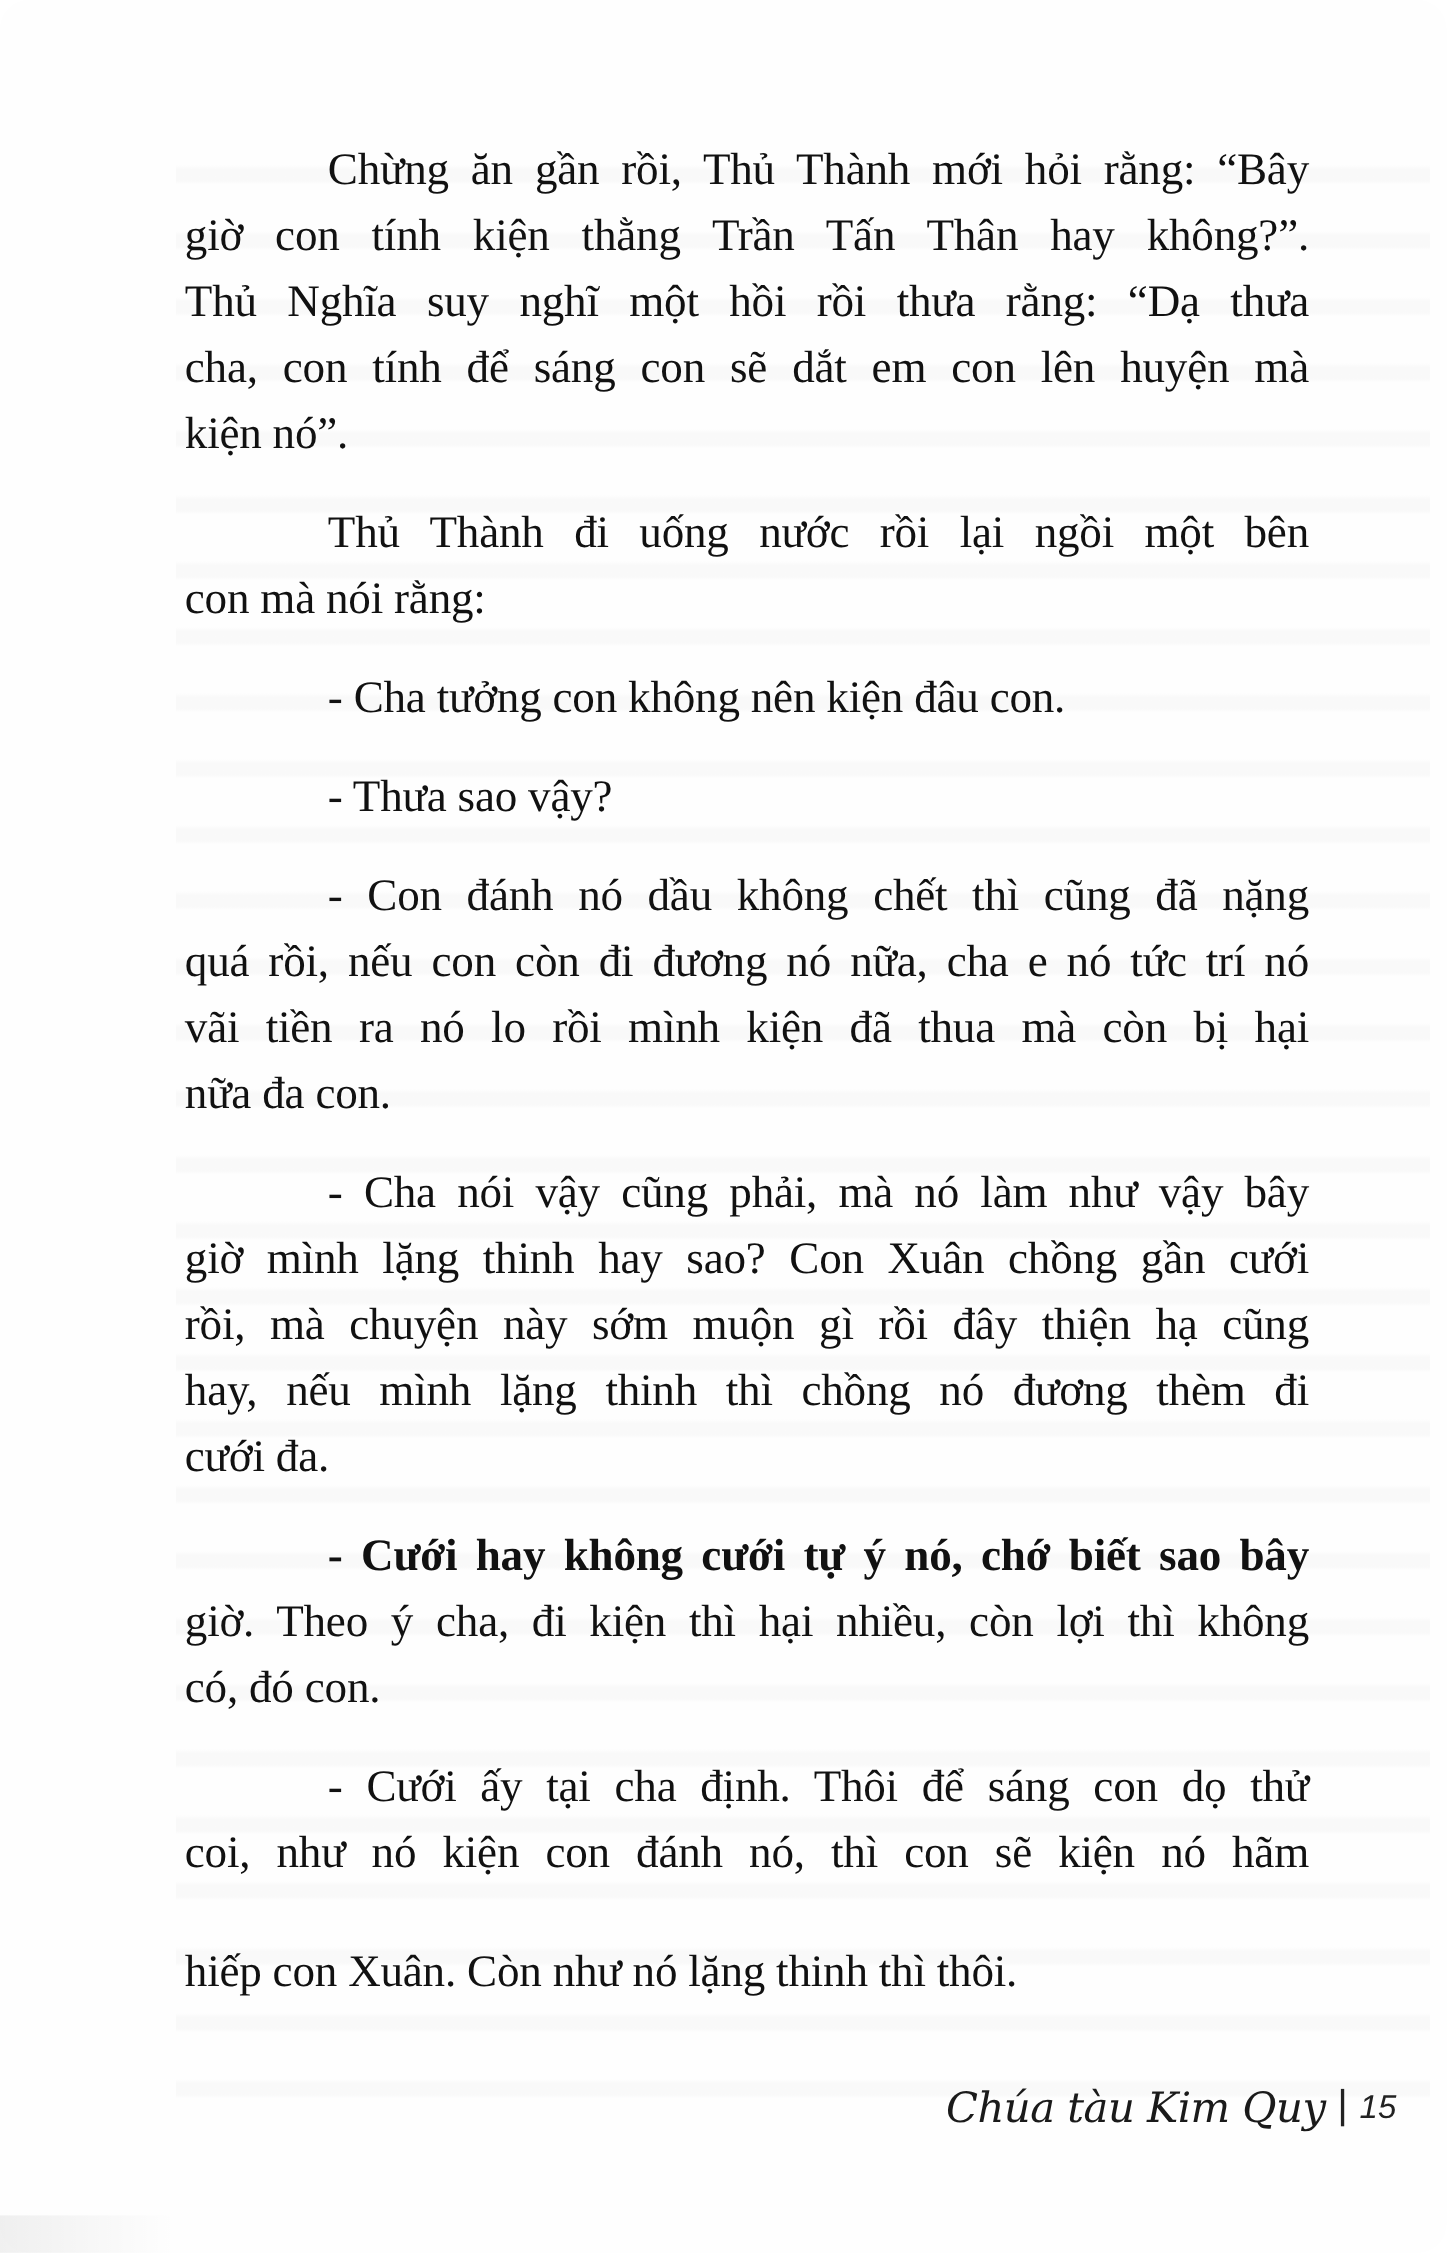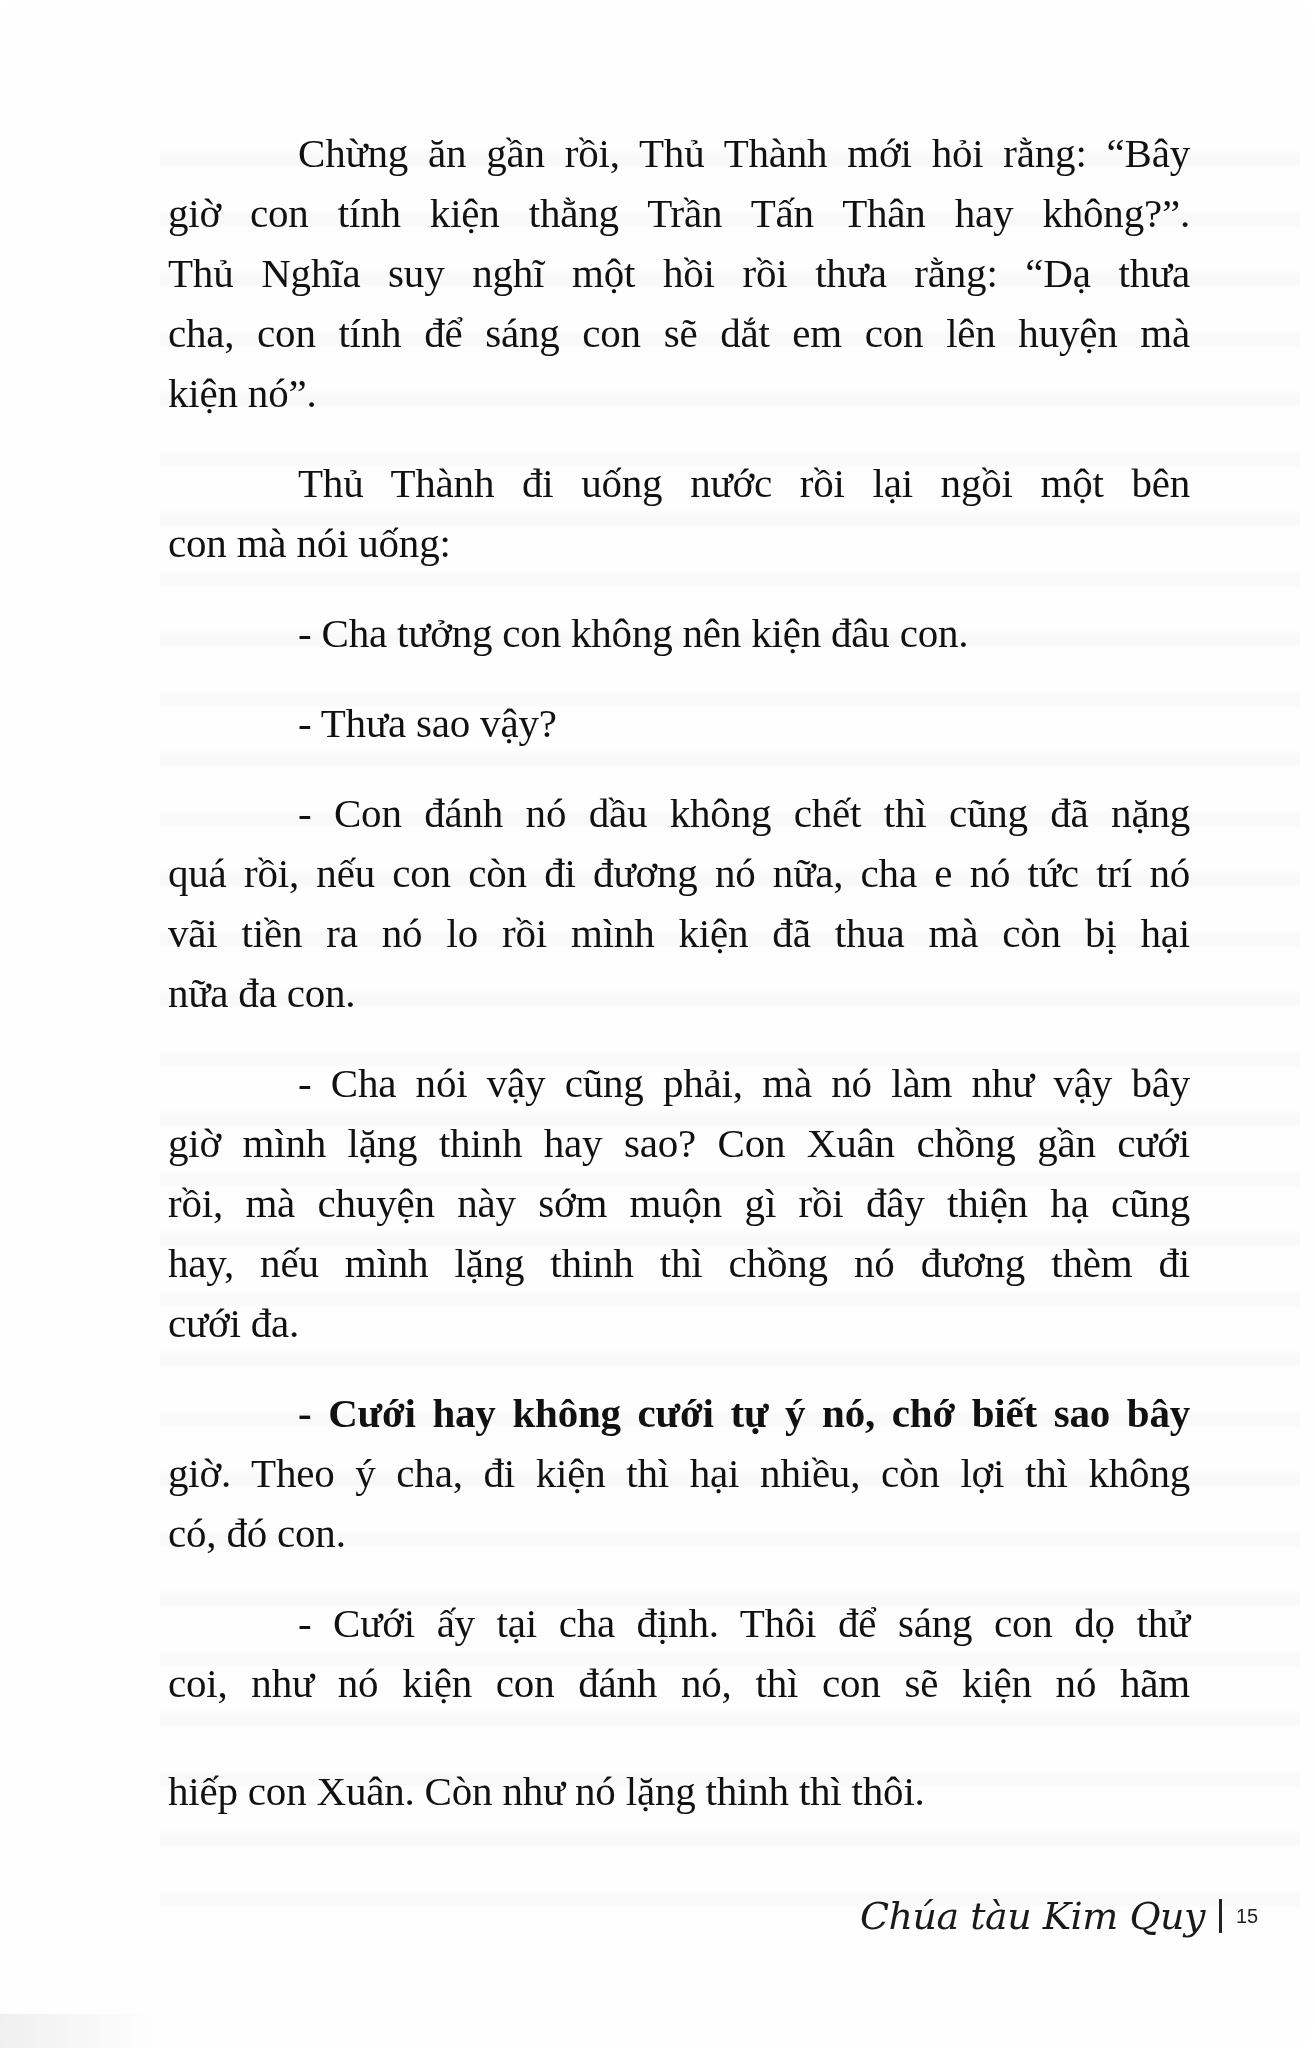--- a/index.html
+++ b/index.html
@@ -90,40 +90,41 @@
       color: #1a1a1a;
       letter-spacing: -0.5px;
     }
     .footer-sep {
       width: 3px;
       height: 34px;
       background: #222222;
     }
     .footer-page {
       font-family: "Liberation Sans", "DejaVu Sans", sans-serif;
-      font-size: 20px;
+      font-size: 30px;
       color: #222222;
+      font-style: italic;
     }
   </style>
 </head>
 <body>
 
 <div class="page">
   <div class="bleed"></div>
   <div class="bottom-shadow"></div>
 
   <div class="text-block" id="text-block">
 
   <div class="line indent" style="top: 128px;">Chừng ăn gần rồi, Thủ Thành mới hỏi rằng: “Bây</div>
       <div class="line" style="top: 188px;">giờ con tính kiện thằng Trần Tấn Thân hay không?”.</div>
       <div class="line" style="top: 248px;">Thủ Nghĩa suy nghĩ một hồi rồi thưa rằng: “Dạ thưa</div>
       <div class="line" style="top: 308px;">cha, con tính để sáng con sẽ dắt em con lên huyện mà</div>
       <div class="line last" style="top: 368px;">kiện nó”.</div>
       <div class="line indent" style="top: 458px;">Thủ Thành đi uống nước rồi lại ngồi một bên</div>
-      <div class="line last" style="top: 518px;">con mà nói uống:</div>
+      <div class="line last" style="top: 518px;">con mà nói rằng:</div>
       <div class="line indent last" style="top: 608px;">- Cha tưởng con không nên kiện đâu con.</div>
       <div class="line indent last" style="top: 698px;">- Thưa sao vậy?</div>
       <div class="line indent" style="top: 788px;">- Con đánh nó dầu không chết thì cũng đã nặng</div>
       <div class="line" style="top: 848px;">quá rồi, nếu con còn đi đương nó nữa, cha e nó tức trí nó</div>
       <div class="line" style="top: 908px;">vãi tiền ra nó lo rồi mình kiện đã thua mà còn bị hại</div>
       <div class="line last" style="top: 968px;">nữa đa con.</div>
       <div class="line indent" style="top: 1058px;">- Cha nói vậy cũng phải, mà nó làm như vậy bây</div>
       <div class="line" style="top: 1118px;">giờ mình lặng thinh hay sao? Con Xuân chồng gần cưới</div>
       <div class="line" style="top: 1178px;">rồi, mà chuyện này sớm muộn gì rồi đây thiện hạ cũng</div>
       <div class="line" style="top: 1238px;">hay, nếu mình lặng thinh thì chồng nó đương thèm đi</div>

